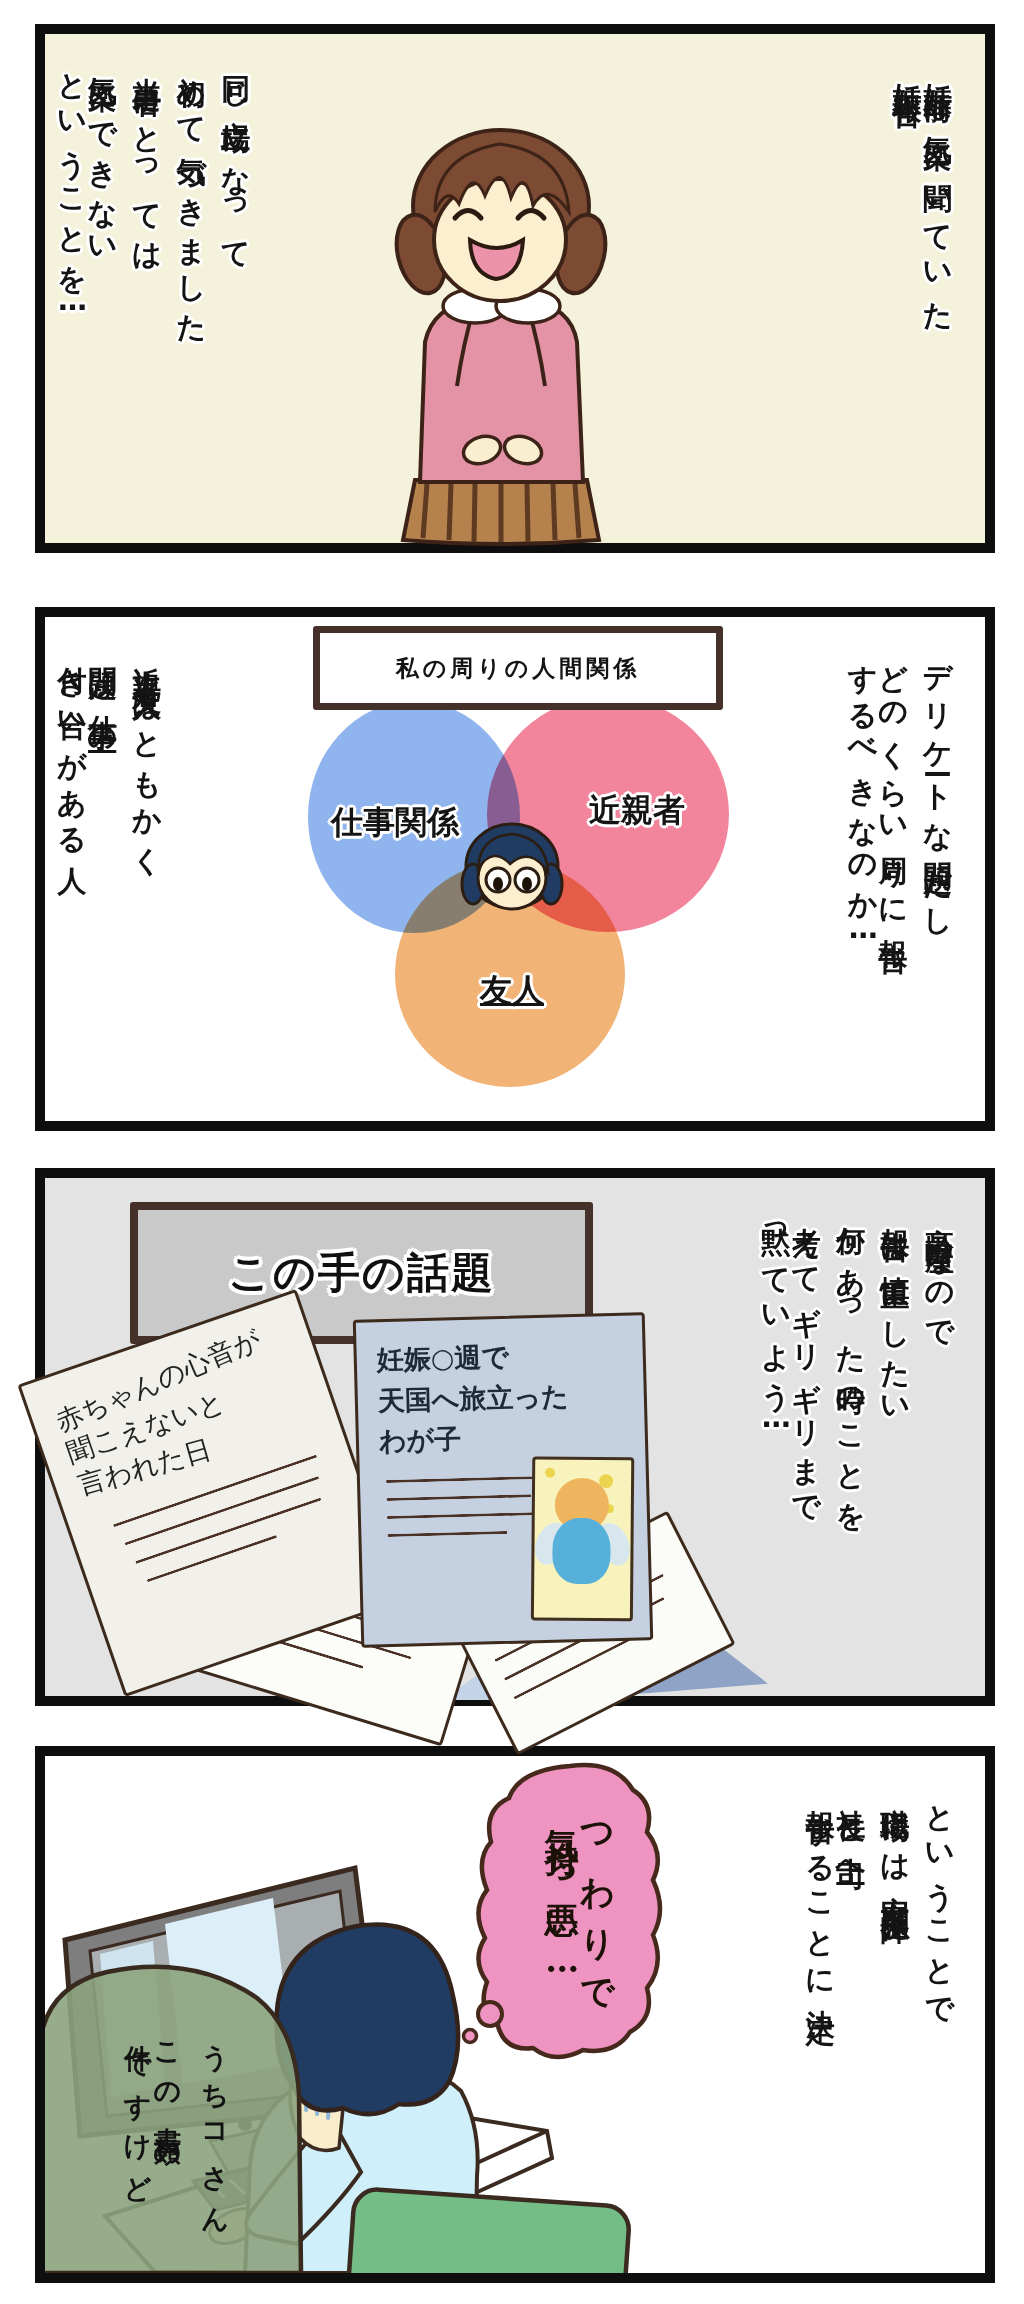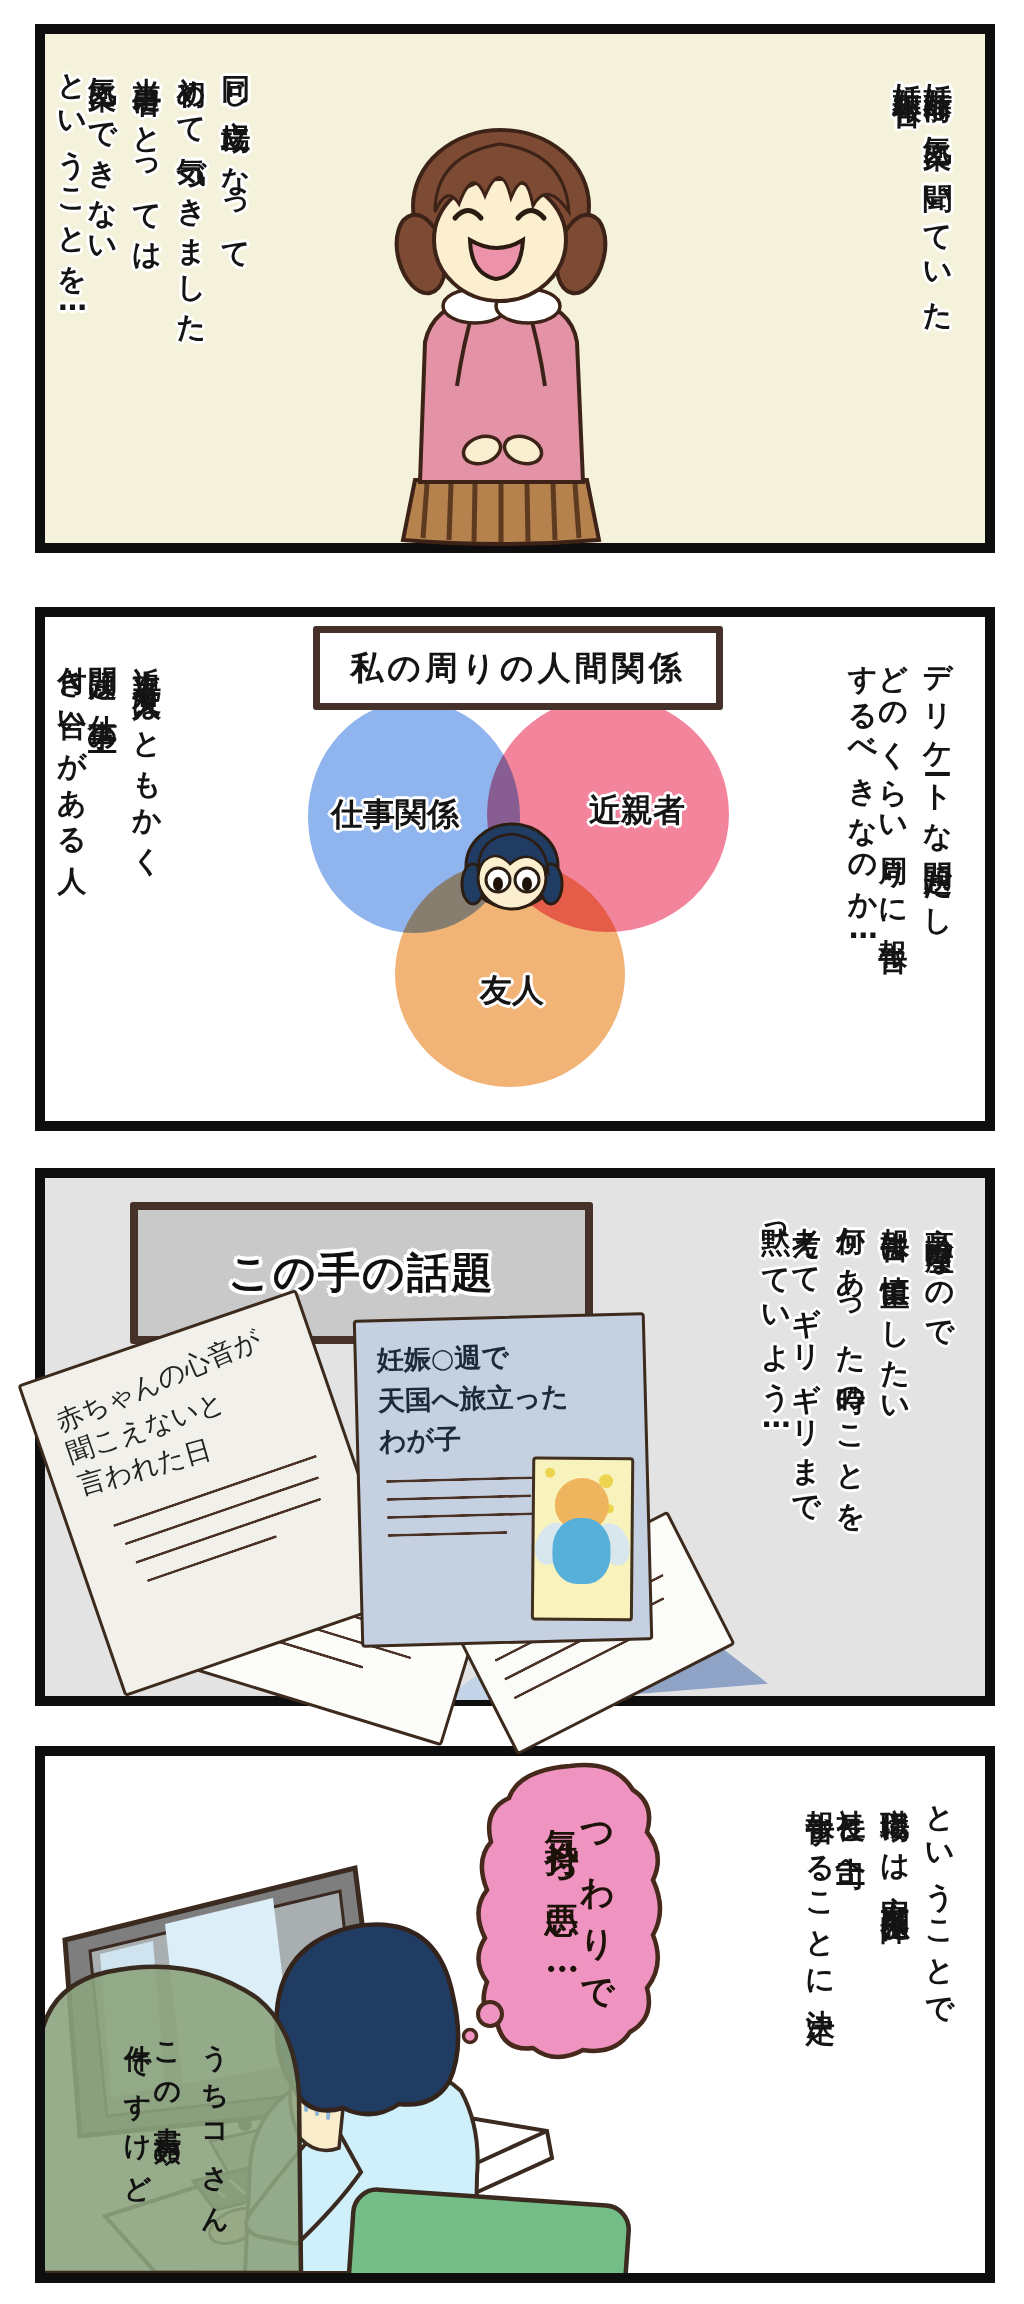--- a/index.html
+++ b/index.html
@@ -17,21 +17,21 @@
   .vtext p{margin:0 14px 0 0;padding:0;line-height:1.05;}
   .vtext p:last-child{margin-right:0;}
   .narr{font-size:29px;letter-spacing:5px;
         text-shadow:-3px 0 0 #fff,3px 0 0 #fff,0 -3px 0 #fff,0 3px 0 #fff,
                     -2px -2px 0 #fff,2px 2px 0 #fff,-2px 2px 0 #fff,2px -2px 0 #fff;}
 
   
   .titlebox{position:absolute;background:#fff;border:7px solid #46302a;border-radius:3px;
             display:flex;align-items:center;justify-content:center;}
   #p2-titlebox{left:268px;top:9px;width:396px;height:70px;}
-  #p2-titlebox span{font-size:33px;font-weight:bold;letter-spacing:4px;color:#141414;}
+  #p2-titlebox span{font-size:23px;font-weight:bold;letter-spacing:4px;color:#141414;}
   #venn{position:absolute;left:0;top:0;width:940px;height:504px;isolation:isolate;}
   .venn-circle{position:absolute;border-radius:50%;mix-blend-mode:multiply;}
   #venn-blue{left:263px;top:84px;width:212px;height:232px;background:#8fb4ee;}
   #venn-pink{left:442px;top:79px;width:242px;height:236px;background:#f2849b;}
   #venn-orange{left:350px;top:244px;width:230px;height:226px;background:#f2b377;}
   .venn-label{position:absolute;transform:translate(-50%,-50%);font-size:32px;font-weight:bold;
               color:#141414;white-space:nowrap;
               text-shadow:-3px 0 0 #fff,3px 0 0 #fff,0 -3px 0 #fff,0 3px 0 #fff,
                           -2px -2px 0 #fff,2px 2px 0 #fff,-2px 2px 0 #fff,2px -2px 0 #fff;}
 
@@ -155,23 +155,23 @@
     </div>
 
     <div id="venn">
       <div class="venn-circle" id="venn-blue"></div>
       <div class="venn-circle" id="venn-pink"></div>
       <div class="venn-circle" id="venn-orange"></div>
     </div>
     <div class="titlebox" id="p2-titlebox">
       <span>私の周りの人間関係</span>
     </div>
-    <div class="venn-label" style="left:350px;top:198px;">仕事関係</div>
+    <div class="venn-label" style="left:350px;top:206px;">仕事関係</div>
     <div class="venn-label" style="left:592px;top:194px;">近親者</div>
-    <div class="venn-label" style="left:467px;top:374px;">友人</div>
+    <div class="venn-label" style="left:467px;top:374px;text-decoration:underline;">友人</div>
 
     <svg width="105" height="100" viewBox="0 0 105 100" style="position:absolute;left:415px;top:205px;">
       <ellipse cx="52" cy="44" rx="46" ry="42" fill="#203c63" stroke="#2c1d12" stroke-width="3"></ellipse>
       <ellipse cx="13" cy="62" rx="11" ry="20" fill="#203c63" stroke="#2c1d12" stroke-width="3"></ellipse>
       <ellipse cx="91" cy="62" rx="11" ry="20" fill="#203c63" stroke="#2c1d12" stroke-width="3"></ellipse>
       <ellipse cx="52" cy="56" rx="34" ry="31" fill="#fbefd0" stroke="#2c1d12" stroke-width="3"></ellipse>
       <path d="M18 46 Q20 14 52 12 Q86 16 88 50 Q70 24 50 42 Q34 24 18 46 Z" fill="#203c63" stroke="#2c1d12" stroke-width="2.5"></path>
       <circle cx="38" cy="58" r="12" fill="#ffffff" stroke="#2c1d12" stroke-width="3"></circle>
       <circle cx="67" cy="58" r="12" fill="#ffffff" stroke="#2c1d12" stroke-width="3"></circle>
       <ellipse cx="38" cy="62" rx="5" ry="7" fill="#1c1208"></ellipse>

